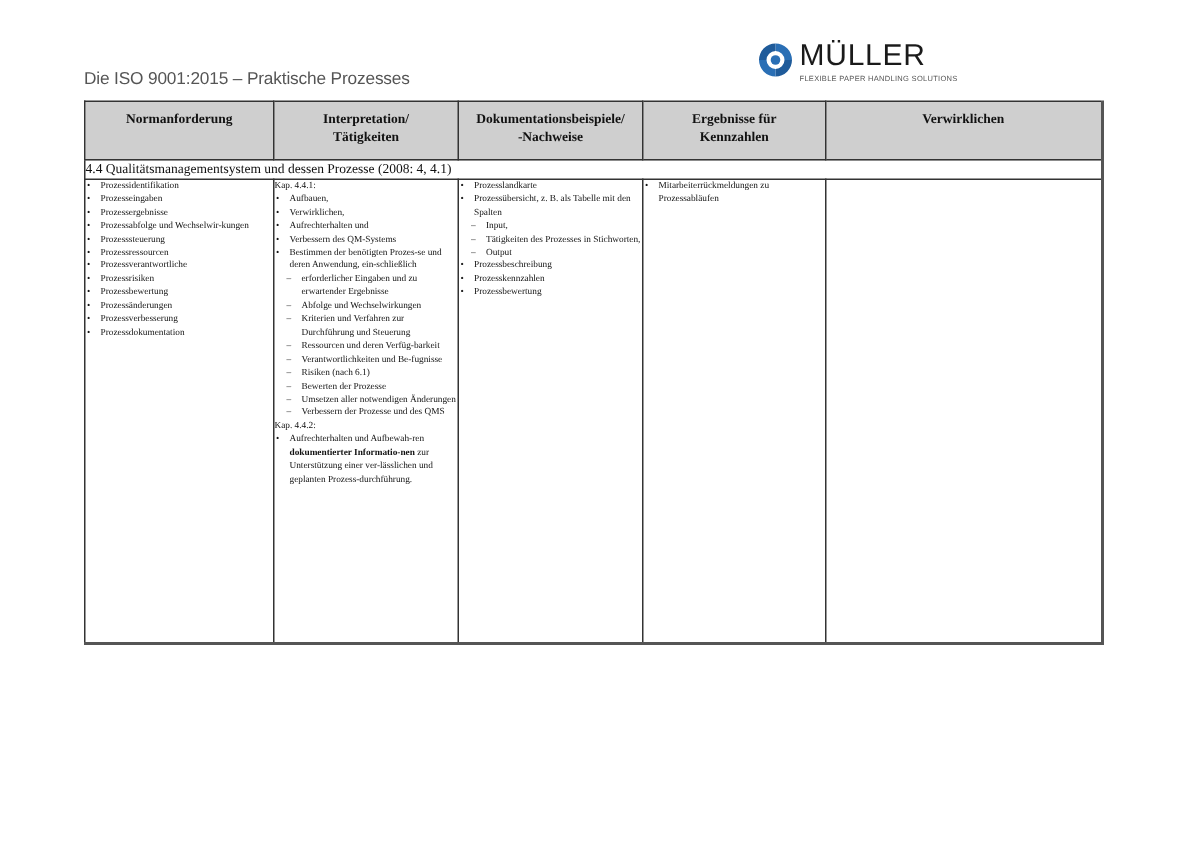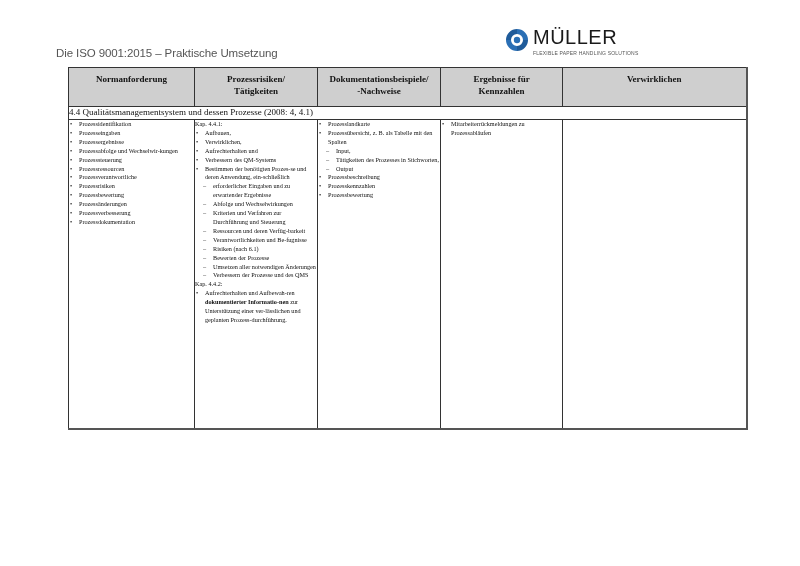--- a/index.html
+++ b/index.html
@@ -17,21 +17,21 @@
   .logo-mark { position: absolute; left: 0; top: 0; width: 24px; height: 24px; }
   .logo-word {
     position: absolute; left: 28px; top: -2px; font-family: "Liberation Sans", sans-serif;
     font-weight: normal; font-size: 20px; color: #1a1a1a; letter-spacing: 0.5px;
   }
   .logo-tag {
     position: absolute; left: 28px; top: 22px; font-family: "Liberation Sans", sans-serif;
     font-size: 5px; color: #555; letter-spacing: 0.2px; white-space: nowrap;
   }
   table.main {
-    position: absolute; left: 68px; top: 67px; width: 678px;
+    position: absolute; left: 56px; top: 67px; width: 678px;
     border-collapse: collapse; table-layout: fixed; border-radius: 18px;
   }
   table.main td, table.main th {
     border: 1px solid #333; vertical-align: top; padding: 0;
   }
   table.main th {
     background: #cfcfcf; font-weight: bold; font-size: 9px; height: 33px;
     text-align: center; vertical-align: top; padding-top: 5px; line-height: 12px;
   }
   table.main { border-right: 2px solid #555; border-bottom: 2px solid #555; }
@@ -44,21 +44,21 @@
   ul.blist li::before { content: "•"; position: absolute; left: 1px; top: 0; }
   ul.dlist { list-style: none; margin: 0; padding: 0; }
   ul.dlist li { position: relative; padding-left: 18px; }
   ul.dlist li::before { content: "–"; position: absolute; left: 8px; top: 0; }
   .kap { margin: 0; }
   b.em { font-weight: bold; }
 </style>
 </head>
 <body>
 
-<div class="doc-title">Die ISO 9001:2015 – Praktische Umsetzung</div>
+<div class="doc-title">Die ISO 9001:2015 – Praktische Prozesses</div>
 
 <div class="logo">
   <svg class="logo-mark" viewBox="0 0 24 24">
     <circle cx="12" cy="12" r="3.2" fill="#2a6fb5"></circle>
     <path d="M12 1 A11 11 0 0 1 23 12 L18 12 A6 6 0 0 0 12 6 Z" fill="#2a6fb5"></path>
     <path d="M23 12 A11 11 0 0 1 12 23 L12 18 A6 6 0 0 0 18 12 Z" fill="#1f5b9a"></path>
     <path d="M12 23 A11 11 0 0 1 1 12 L6 12 A6 6 0 0 0 12 18 Z" fill="#2a6fb5"></path>
     <path d="M1 12 A11 11 0 0 1 12 1 L12 6 A6 6 0 0 0 6 12 Z" fill="#1f5b9a"></path>
   </svg>
   <div class="logo-word">MÜLLER</div>
@@ -72,21 +72,21 @@
       <col style="width:123px">
       <col style="width:122px">
       <col style="width:184px">
   </colgroup>
   <tbody>
       <tr>
     <th>
       <div>Normanforderung</div>
     </th>
     <th>
-      <div>Prozessrisiken/</div>
+      <div>Interpretation/</div>
       <div>Tätigkeiten</div>
     </th>
     <th>
       <div>Dokumentationsbeispiele/</div>
       <div>-Nachweise</div>
     </th>
     <th>
       <div>Ergebnisse für</div>
       <div>Kennzahlen</div>
     </th>

